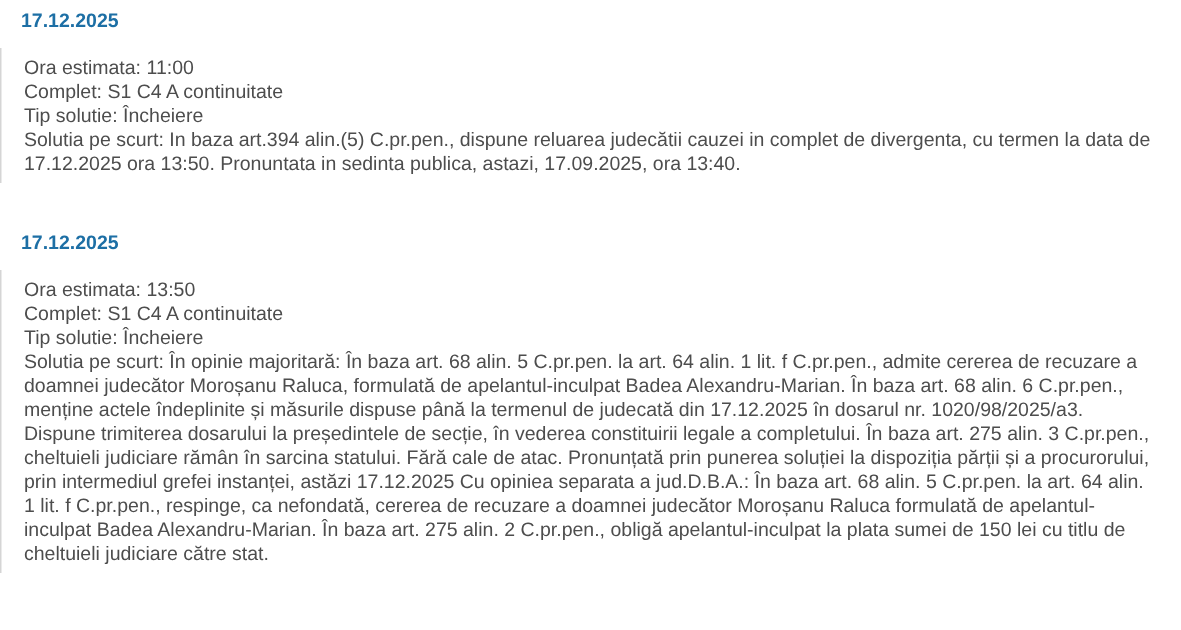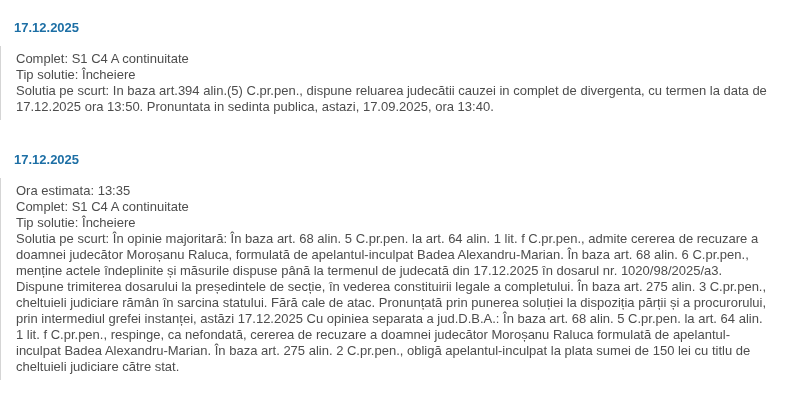--- a/index.html
+++ b/index.html
@@ -10,21 +10,21 @@
   body {
     width: 787px;
     height: 420px;
     overflow: hidden;
     font-family: "Liberation Sans", "DejaVu Sans", sans-serif;
     font-size: 13px;
     line-height: 16px;
     color: #4d4d4d;
   }
   .page {
-    padding-top: 20px;
+    padding-top: 6px;
   }
   .date-header {
     margin: 0 0 0 14px;
     font-size: 13px;
     line-height: 16px;
     font-weight: bold;
     color: #1d6fa5;
   }
   .details {
     margin-top: 10px;
@@ -42,29 +42,30 @@
   }
 </style>
 </head>
 <body>
 
 <div class="page">
 
   <section class="entry">
     <h3 class="date-header">17.12.2025</h3>
     <div class="details">
+      <p class="line"><span>Ora estimata:</span> <span>11:00</span></p>
       <p class="line"><span>Complet:</span> <span>S1 C4 A continuitate</span></p>
       <p class="line"><span>Tip solutie:</span> <span>Încheiere</span></p>
       <p class="solution"><span>Solutia pe scurt:</span> <span>In baza art.394 alin.(5) C.pr.pen., dispune reluarea judecătii cauzei in complet de divergenta, cu termen la data de 17.12.2025 ora 13:50. Pronuntata in sedinta publica, astazi, 17.09.2025, ora 13:40.</span></p>
     </div>
   </section>
 
   <section class="entry">
     <h3 class="date-header">17.12.2025</h3>
     <div class="details">
-      <p class="line"><span>Ora estimata:</span> <span>13:35</span></p>
+      <p class="line"><span>Ora estimata:</span> <span>13:50</span></p>
       <p class="line"><span>Complet:</span> <span>S1 C4 A continuitate</span></p>
       <p class="line"><span>Tip solutie:</span> <span>Încheiere</span></p>
       <p class="solution"><span>Solutia pe scurt:</span> <span>În opinie majoritară: În baza art. 68 alin. 5 C.pr.pen. la art. 64 alin. 1 lit. f C.pr.pen., admite cererea de recuzare a doamnei judecător Moroșanu Raluca, formulată de apelantul-inculpat Badea Alexandru-Marian. În baza art. 68 alin. 6 C.pr.pen., menține actele îndeplinite și măsurile dispuse până la termenul de judecată din 17.12.2025 în dosarul nr. 1020/98/2025/a3. Dispune trimiterea dosarului la președintele de secție, în vederea constituirii legale a completului. În baza art. 275 alin. 3 C.pr.pen., cheltuieli judiciare rămân în sarcina statului. Fără cale de atac. Pronunțată prin punerea soluției la dispoziția părții și a procurorului, prin intermediul grefei instanței, astăzi 17.12.2025 Cu opiniea separata a jud.D.B.A.: În baza art. 68 alin. 5 C.pr.pen. la art. 64 alin. 1 lit. f C.pr.pen., respinge, ca nefondată, cererea de recuzare a doamnei judecător Moroșanu Raluca formulată de apelantul-inculpat Badea Alexandru-Marian. În baza art. 275 alin. 2 C.pr.pen., obligă apelantul-inculpat la plata sumei de 150 lei cu titlu de cheltuieli judiciare către stat.</span></p>
     </div>
   </section>
 
 </div>
 
 </body></html>

